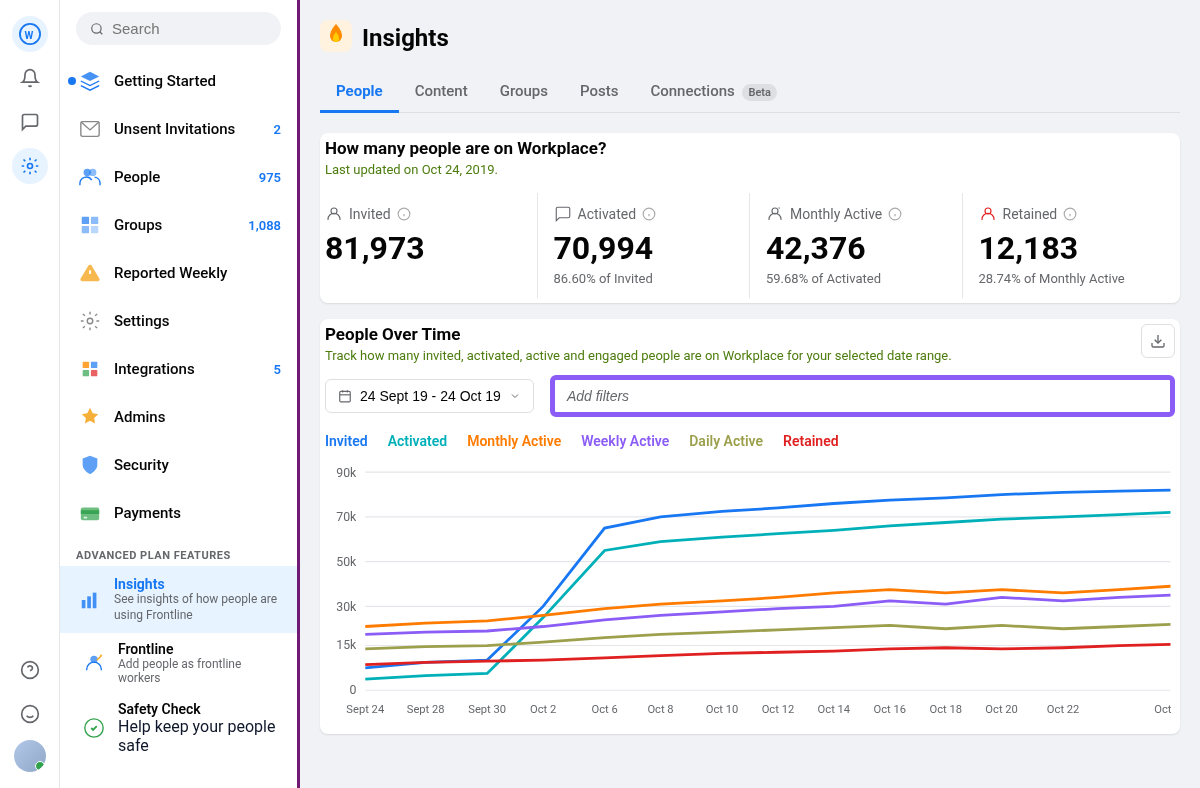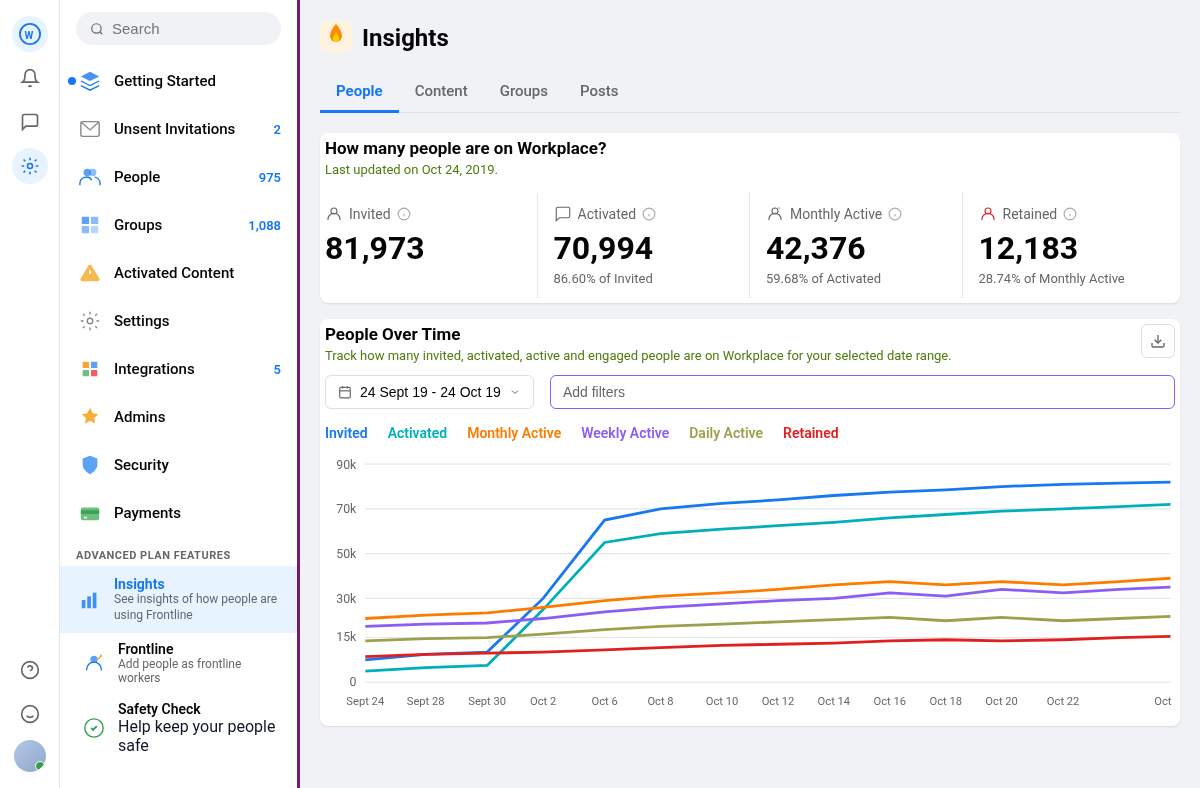--- a/index.html
+++ b/index.html
@@ -142,23 +142,24 @@
     
     .chart-header {
       display: flex; justify-content: space-between; align-items: flex-start; margin-bottom: 12px;
     }
     .date-range-btn {
       display: flex; align-items: center; gap: 8px;
       border: 1px solid #dddfe2; border-radius: 6px; padding: 8px 12px;
       background: #fff; cursor: pointer; font-size: 14px; color: #050505;
     }
     .add-filters-btn {
-      flex: 1; border: 1px solid #8b5cf6; border-radius: 6px; padding: 8px 12px;
+      flex: 1; border: 5px solid #8b5cf6; border-radius: 6px; padding: 8px 12px;
       background: #fff; cursor: pointer; font-size: 14px; color: #65676b; margin-left: 8px;
       text-align: left;
+      font-style: italic;
     }
     .download-btn {
       width: 34px; height: 34px; border: 1px solid #dddfe2; border-radius: 6px;
       background: #fff; cursor: pointer; display: flex; align-items: center; justify-content: center;
       color: #65676b;
     }
     .filter-row {
       display: flex; align-items: center; gap: 8px; margin-bottom: 16px;
     }
     .legend {
@@ -281,21 +282,21 @@
   </div>
 
   <div class="sidebar-item">
     <span class="item-icon">
       <svg width="22" height="22" viewBox="0 0 24 24" fill="none">
         <path d="M10.29 3.86L1.82 18a2 2 0 0 0 1.71 3h16.94a2 2 0 0 0 1.71-3L13.71 3.86a2 2 0 0 0-3.42 0z" fill="#f5a623" opacity="0.8"></path>
         <line x1="12" y1="9" x2="12" y2="13" stroke="#fff" stroke-width="2"></line>
         <line x1="12" y1="17" x2="12.01" y2="17" stroke="#fff" stroke-width="2"></line>
       </svg>
     </span>
-    <span class="item-label">Activated Content</span>
+    <span class="item-label">Reported Weekly</span>
   </div>
 
   <div class="sidebar-item">
     <span class="item-icon">
       <svg width="22" height="22" viewBox="0 0 24 24" fill="none" stroke="#888" stroke-width="1.5">
         <circle cx="12" cy="12" r="3"></circle>
         <path d="M12 2v3M12 19v3M4.22 4.22l2.12 2.12M17.66 17.66l2.12 2.12M2 12h3M19 12h3M4.22 19.78l2.12-2.12M17.66 6.34l2.12-2.12"></path>
       </svg>
     </span>
     <span class="item-label">Settings</span>
@@ -405,20 +406,24 @@
       </svg>
     </span>
     <h1 class="page-title">Insights</h1>
   </div>
 
   <div class="tabs">
     <div class="tab active">People</div>
     <div class="tab">Content</div>
     <div class="tab">Groups</div>
     <div class="tab">Posts</div>
+    <div class="tab">
+      <span>Connections</span>
+      <span class="tab-badge">Beta</span>
+    </div>
   </div>
 
   <div class="card">
     <div class="card-title">How many people are on Workplace?</div>
     <div class="card-subtitle">Last updated on Oct 24, 2019.</div>
     <div class="stats-grid">
 
       <div class="stat-item">
         <div class="stat-header">
           <svg width="18" height="18" viewBox="0 0 24 24" fill="none" stroke="#65676b" stroke-width="1.5">

